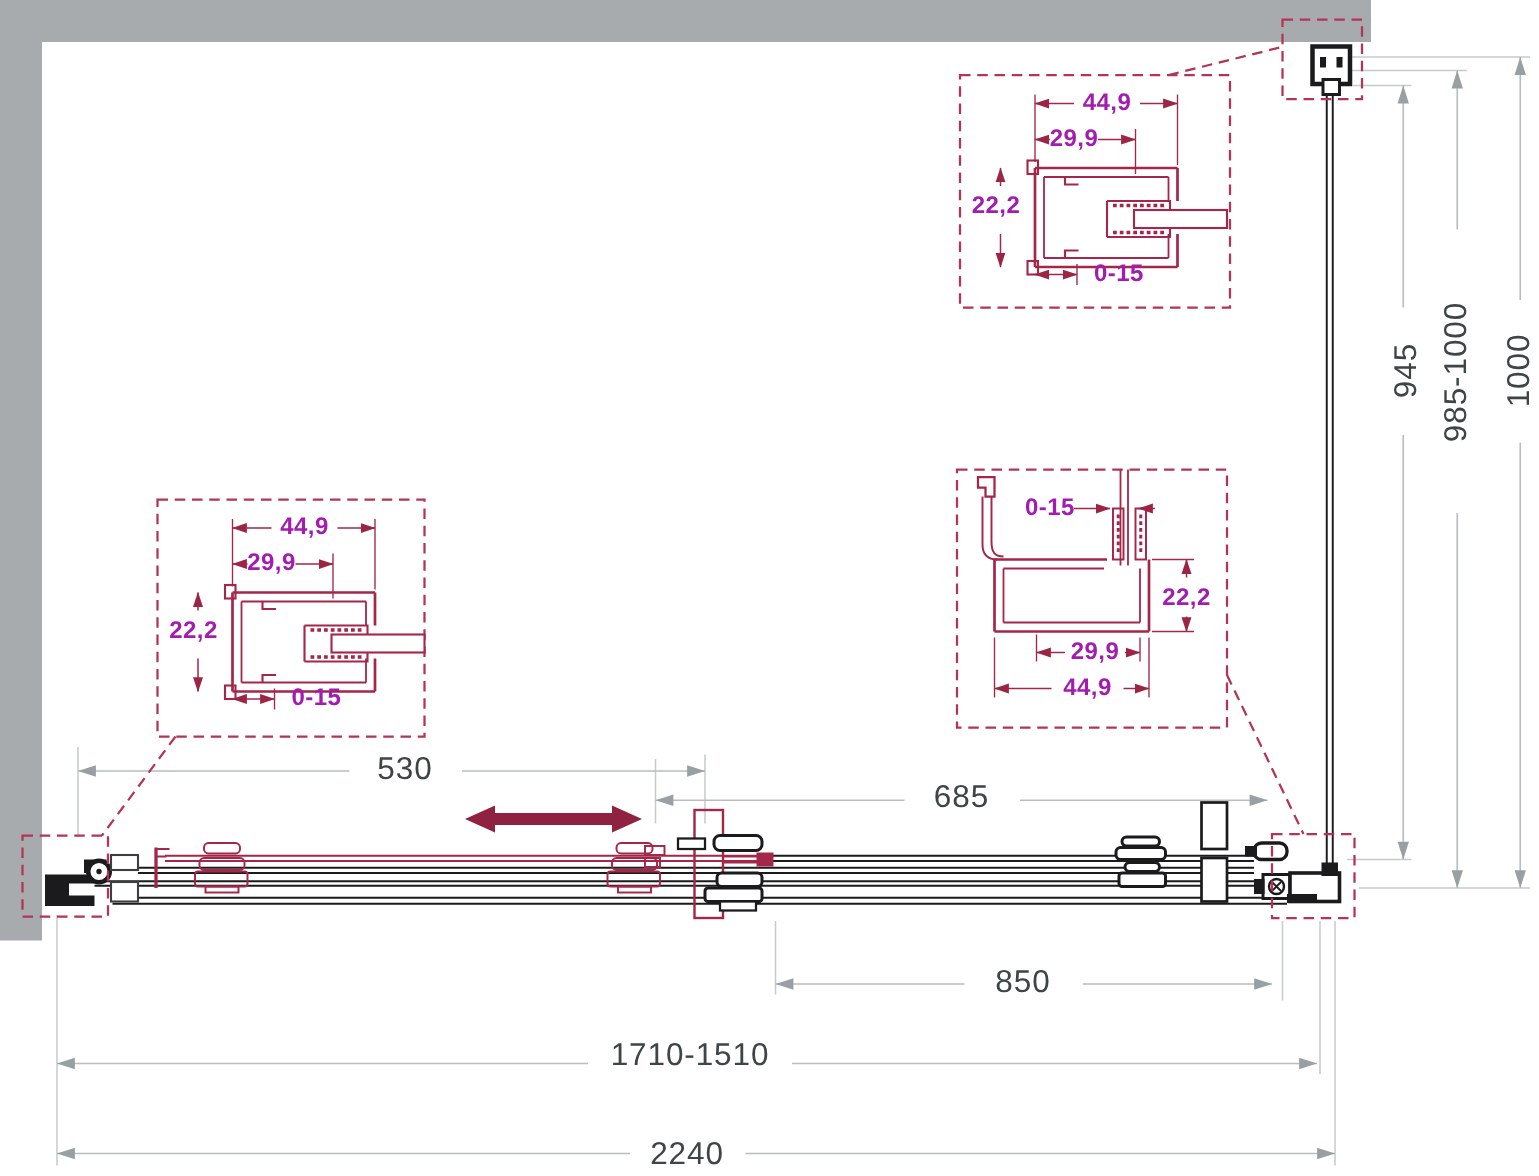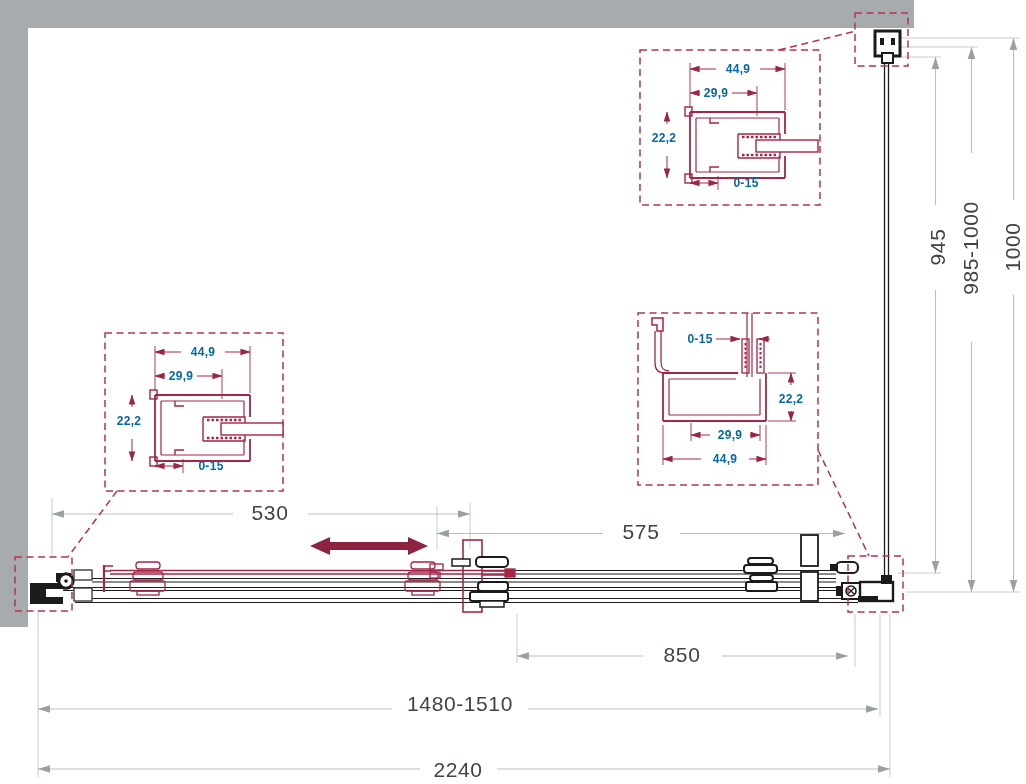--- a/index.html
+++ b/index.html
@@ -5,22 +5,22 @@
   html,body{margin:0;padding:0;background:#fff;}
   .stage{position:relative;width:1026px;height:784px;background:#ffffff;overflow:hidden;
          font-family:"Liberation Sans",sans-serif;}
   .wall{position:absolute;background:#a8abad;}
   .wall-top{left:0;top:0;width:914px;height:28px;}
   .wall-left{left:0;top:0;width:28px;height:627px;}
   svg.drawing{position:absolute;left:0;top:0;}
   .lbl{position:absolute;transform:translate(-50%,-50%);font-size:21px;font-weight:500;
        color:#3f4447;letter-spacing:.6px;white-space:nowrap;}
   .lbl.rot{transform:translate(-50%,-50%) rotate(-90deg);}
-  .lbl-sm{position:absolute;transform:translate(-50%,-50%);font-size:12px;font-weight:600;
-       color:#0369a1;letter-spacing:.3px;white-space:nowrap;}
+  .lbl-sm{position:absolute;transform:translate(-50%,-50%);font-size:16px;font-weight:600;
+       color:#a21caf;letter-spacing:.3px;white-space:nowrap;}
 </style>
 </head>
 <body>
 
 <div class="stage">
 
   <div class="wall wall-top"></div>
   <div class="wall wall-left"></div>
 
   <svg class="drawing" width="1026" height="784" viewBox="0 0 1026 784">
@@ -227,23 +227,23 @@
         <line x1="153" y1="98" x2="153" y2="108" marker-end="url(#ar)"></line>
         <line x1="53" y1="122" x2="72" y2="122" marker-start="url(#ar)"></line>
         <line x1="112" y1="122" x2="122" y2="122" marker-end="url(#ar)"></line>
         <line x1="25" y1="146" x2="63" y2="146" marker-start="url(#ar)"></line>
         <line x1="111" y1="146" x2="128" y2="146" marker-end="url(#ar)"></line>
       </g>
     </g>
   </svg>
 
   <div class="lbl" style="left:270px;top:513px">530</div>
-  <div class="lbl" style="left:641px;top:532px">575</div>
+  <div class="lbl" style="left:641px;top:532px">685</div>
   <div class="lbl" style="left:682px;top:655px">850</div>
-  <div class="lbl" style="left:460px;top:704px">1480-1510</div>
+  <div class="lbl" style="left:460px;top:704px">1710-1510</div>
   <div class="lbl" style="left:458px;top:770px">2240</div>
   <div class="lbl rot" style="left:938px;top:247px">945</div>
   <div class="lbl rot" style="left:971px;top:248px">985-1000</div>
   <div class="lbl rot" style="left:1013px;top:247px">1000</div>
 
   <div class="lbl-sm" style="left:203px;top:352px">44,9</div>
   <div class="lbl-sm" style="left:181px;top:376px">29,9</div>
   <div class="lbl-sm" style="left:129px;top:421px">22,2</div>
   <div class="lbl-sm" style="left:211px;top:466px">0-15</div>
 

